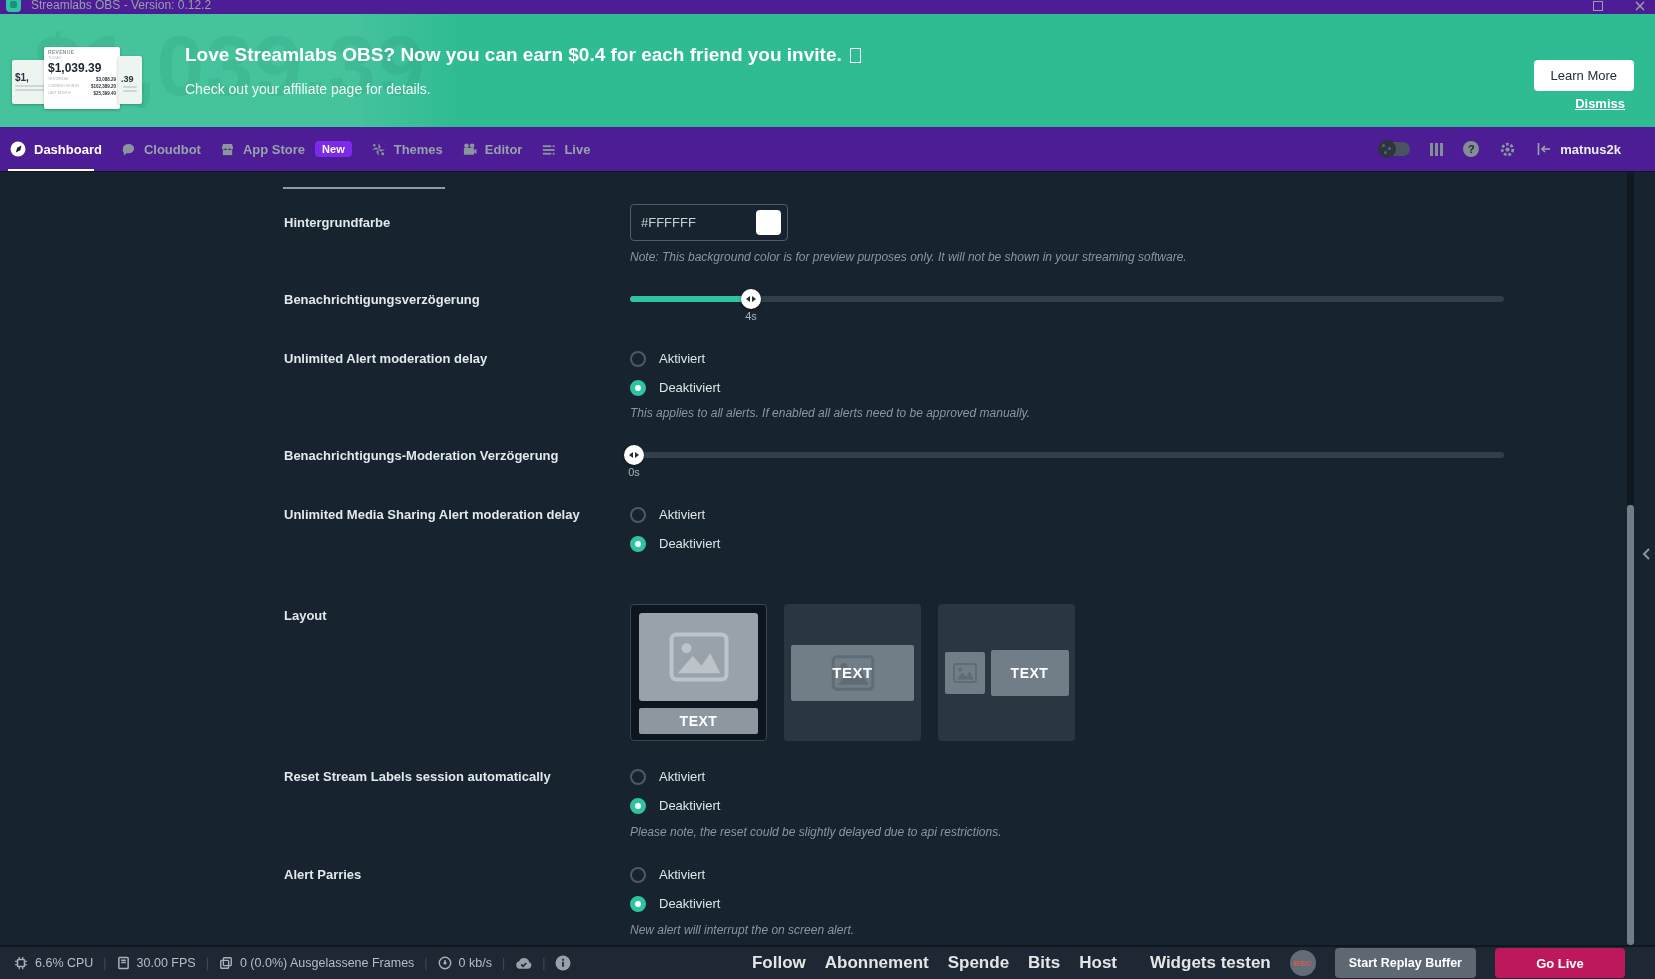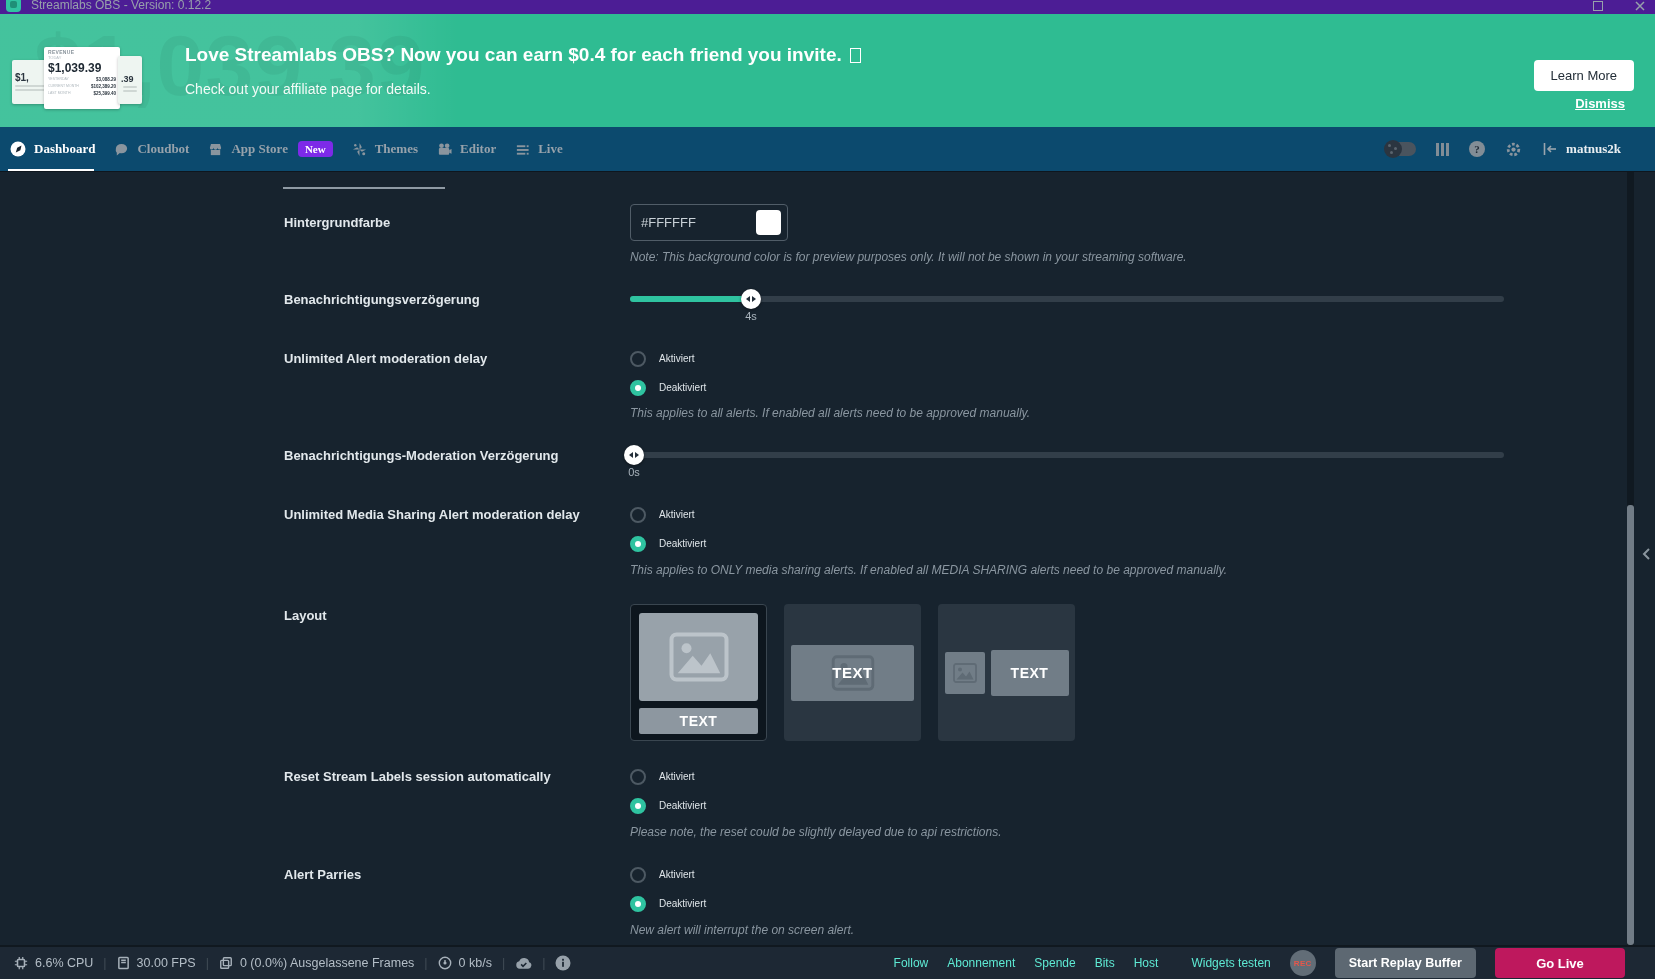--- a/index.html
+++ b/index.html
@@ -38,22 +38,22 @@
   .banner-text { position:absolute; left:185px; top:30px; color:#fff; }
   .banner-headline { font-size:19px; font-weight:bold; display:flex; align-items:center; }
   .tofu { display:inline-block; width:11px; height:15px; border:1.5px solid #fff; margin-left:8px; }
   .banner-sub { font-size:14px; margin-top:15px; color:#f2fbf7; }
   .learn-more { position:absolute; right:21px; top:46px; background:#fff; color:#222d37; font-size:13px;
       font-weight:500; border:none; border-radius:4px; padding:8px 17px; cursor:pointer; }
   .dismiss { position:absolute; right:30px; top:82px; color:#fff; font-size:13px; font-weight:bold;
       text-decoration:underline; cursor:pointer; }
 
   
-  .nav { position:absolute; top:127px; left:0; right:0; height:45px; background:#0c4a6e;
-      display:flex; align-items:center; padding:0 34px 0 10px; border-bottom:1px solid #0e161e;font-family:Liberation Serif, serif; }
+  .nav { position:absolute; top:127px; left:0; right:0; height:45px; background:#4c1d95;
+      display:flex; align-items:center; padding:0 34px 0 10px; border-bottom:1px solid #0e161e; }
   .nav-item { display:flex; align-items:center; gap:8px; margin-right:19px; font-size:13px; font-weight:bold;
       color:#97a2ab; cursor:pointer; white-space:nowrap; }
   .nav-item.active { color:#fff; }
   .nav-underline { position:absolute; left:8px; bottom:0; width:86px; height:2px; background:#fff; }
   .badge-new { background:#7d2ae8; color:#fff; font-size:11px; font-weight:bold; padding:2px 7px;
       border-radius:4px; margin-left:2px; }
   .nav-right { margin-left:auto; display:flex; align-items:center; gap:20px; }
   .toggle { width:30px; height:14px; background:#4a545e; border-radius:7px; position:relative; cursor:pointer;}
   .knob { position:absolute; left:-2px; top:-2px; width:18px; height:18px; border-radius:50%; background:#2b3540;}
   .knob i { position:absolute; width:3px; height:3px; border-radius:50%; background:#5a646e; }
@@ -79,21 +79,21 @@
   .fill { position:absolute; left:0; top:7px; height:6px; background:#2fc3a0; border-radius:3px; }
   .handle { position:absolute; top:0; width:20px; height:20px; border-radius:50%; background:#fff;
       box-shadow:0 1px 3px rgba(0,0,0,.45); display:flex; align-items:center; justify-content:center; gap:2px; cursor:pointer;}
   .tri-l { width:0; height:0; border-top:3px solid transparent; border-bottom:3px solid transparent; border-right:4px solid #222d38;}
   .tri-r { width:0; height:0; border-top:3px solid transparent; border-bottom:3px solid transparent; border-left:4px solid #222d38;}
   .slider-val { position:absolute; top:21px; width:40px; text-align:center; font-size:11px; color:#aab4bd; }
   .radio-row { position:absolute; left:630px; display:flex; align-items:center; gap:13px; cursor:pointer; height:17px;}
   .radio { width:16px; height:16px; border-radius:50%; border:2px solid #4d5963; }
   .radio.on { border-color:#2fc3a0; background:#2fc3a0; position:relative; }
   .radio.on::after { content:""; position:absolute; inset:3px; border-radius:50%; background:#fff; }
-  .radio-label { font-size:10px; color:#dfe5e9; }
+  .radio-label { font-size:13px; color:#dfe5e9; }
 
   .layouts { position:absolute; left:630px; top:432px; display:flex; gap:17px; }
   .lay { width:137px; height:137px; border-radius:4px; background:#2a3641; cursor:pointer; }
   .lay.selected { background:#0d161e; border:1px solid #3a4650; padding:8px; }
   .lay-img-big { height:88px; background:#98a2aa; border-radius:3px; display:flex; align-items:center; justify-content:center;}
   .lay-text-bar { margin-top:7px; height:26px; background:#8d97a0; border-radius:2px; display:flex;
       align-items:center; justify-content:center; font-size:14px; font-weight:bold; color:#fff; letter-spacing:.5px;}
   .lay.center { display:flex; align-items:center; justify-content:center; }
   .lay-overlay { width:123px; height:56px; background:#717d87; border-radius:2px; position:relative;
       display:flex; align-items:center; justify-content:center; }
@@ -108,21 +108,21 @@
   .thumb { position:absolute; left:0; right:0; top:333px; bottom:0; background:#717c86; border-radius:3px; }
   .collapse { position:absolute; right:4px; top:375px; color:#8a959e; }
 
   
   .statusbar { position:absolute; bottom:0; left:0; right:0; height:34px; background:#1d2834;
       border-top:2px solid #10181f; display:flex; align-items:center; padding:0 30px 0 14px;
       font-size:12.5px; color:#b4bec7; }
   .stat { display:flex; align-items:center; gap:7px; white-space:nowrap;}
   .sep { color:#404b55; margin:0 10px; }
   .sb-right { margin-left:auto; display:flex; align-items:center; gap:19px; }
-  .sb-action { font-size:12px; font-weight:normal; color:#5eead4; cursor:pointer; white-space:nowrap;}
+  .sb-action { font-size:17px; font-weight:bold; color:#e5e5e5; cursor:pointer; white-space:nowrap;}
   .rec { width:26px; height:26px; border-radius:50%; background:#626d77; color:#e4574b; font-size:8px;
       font-weight:800; display:flex; align-items:center; justify-content:center; letter-spacing:.3px; cursor:pointer;}
   .btn-replay { background:#5d6872; border:none; border-radius:4px; color:#fff; font-weight:bold;
       font-size:12.5px; padding:8px 14px; cursor:pointer; font-family:"Liberation Sans",sans-serif;}
   .btn-golive { background:#be185d; border:none; border-radius:4px; color:#fff; font-weight:bold;
       font-size:13px; width:130px; height:30px; cursor:pointer; font-family:"Liberation Sans",sans-serif;}
   svg { display:block; }
 </style>
 </head>
 <body>
@@ -326,21 +326,20 @@
 
   <div class="s-label" style="top:335px">Unlimited Media Sharing Alert moderation delay</div>
   <div class="radio-row" style="top:334px">
     <span class="radio"></span>
     <span class="radio-label">Aktiviert</span>
   </div>
   <div class="radio-row" style="top:363px">
     <span class="radio on"></span>
     <span class="radio-label">Deaktiviert</span>
   </div>
-  <div class="note" style="top:391px">This applies to ONLY media sharing alerts. If enabled all MEDIA SHARING alerts need to be approved manually.</div>
 
   <div class="s-label" style="top:436px">Layout</div>
   <div class="layouts">
     <div class="lay selected">
       <div class="lay-img-big">
         <svg width="62" height="50" viewBox="0 0 24 20">
             <rect x="1" y="1" width="22" height="18" rx="2" fill="none" stroke="#bcc4ca" stroke-width="1.6"></rect>
             <circle cx="7" cy="6.5" r="2" fill="#bcc4ca"></circle>
             <path d="M3.5 16.5 L9.5 9.5 L13 13.5 L16.5 8.5 L20.5 16.5 Z" fill="#bcc4ca"></path>
           </svg>

